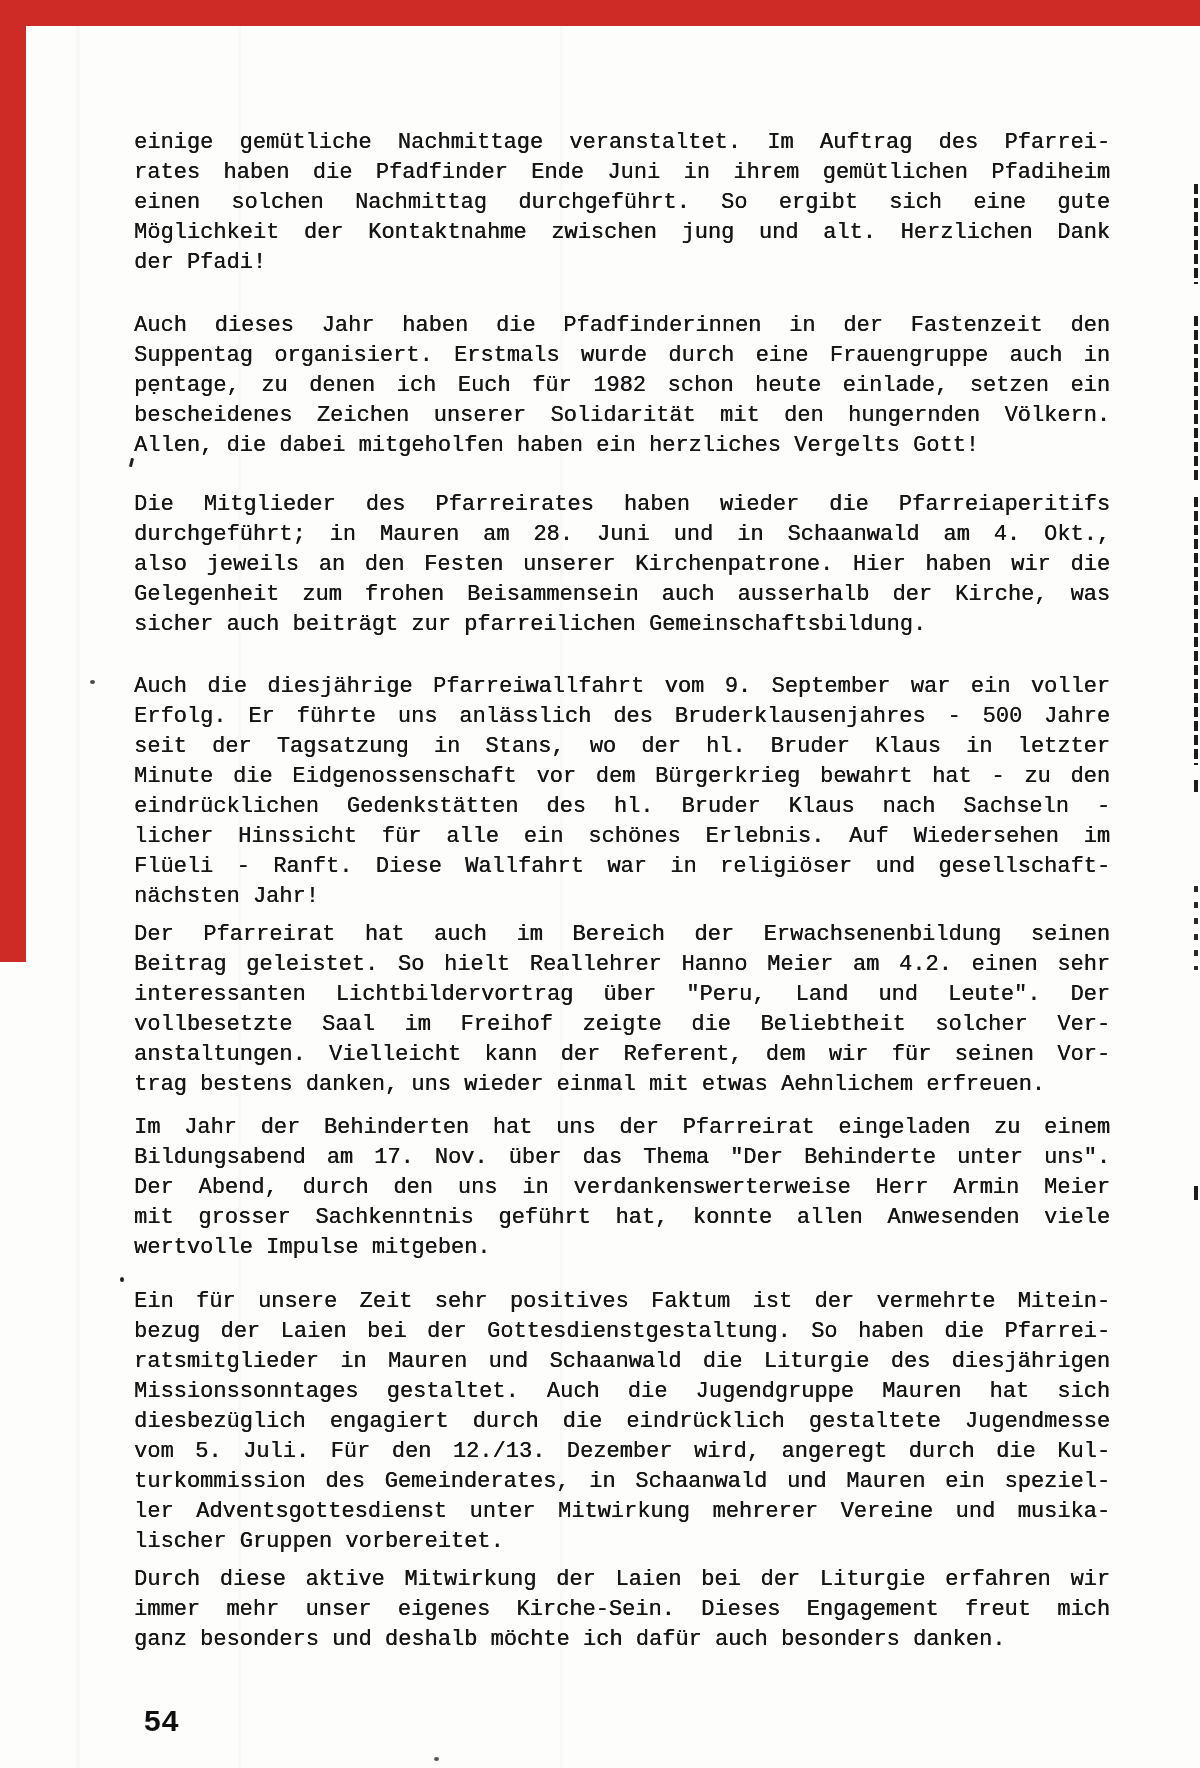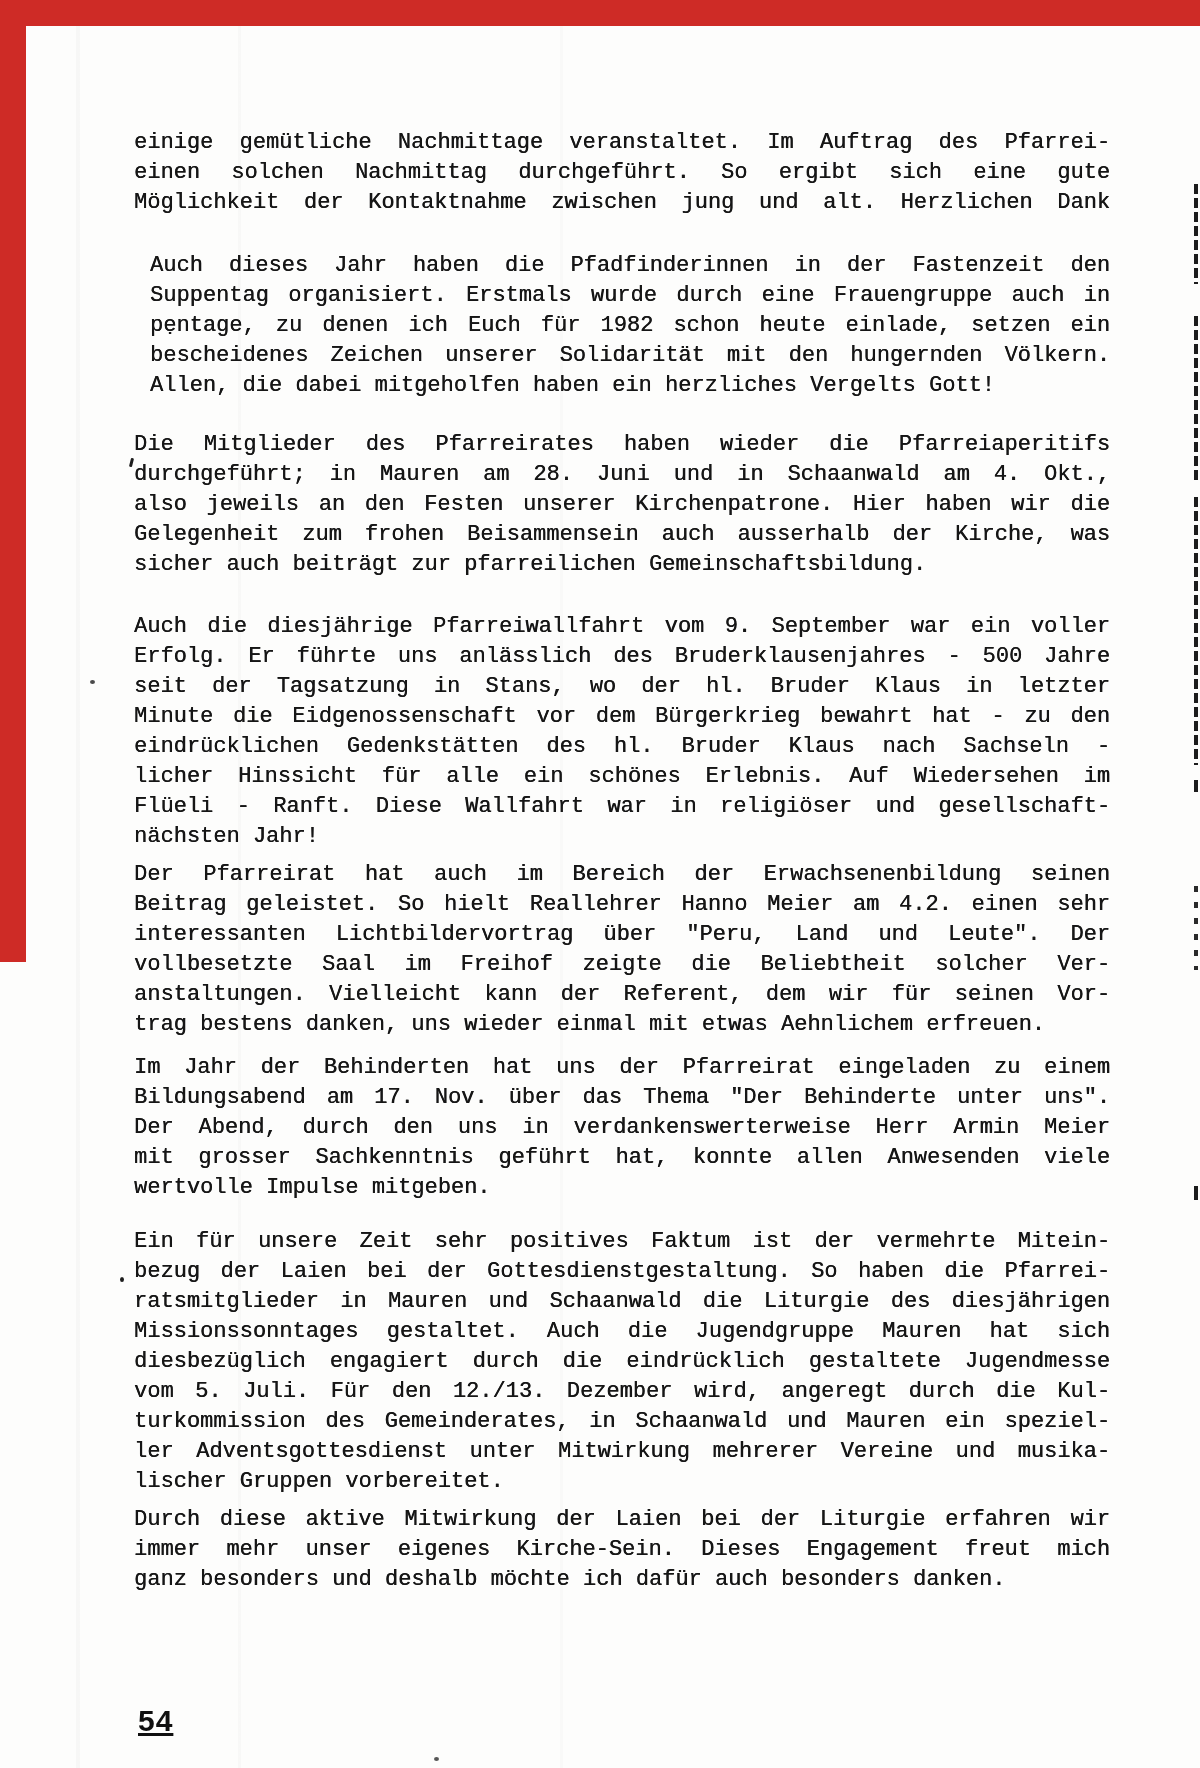--- a/index.html
+++ b/index.html
@@ -16,41 +16,41 @@
         rgba(0,0,0,0.018) 238px 241px, transparent 241px 560px,
         rgba(0,0,0,0.015) 560px 563px, transparent 563px 100%);
     padding-left: 48px;
   }
   
   .red-top{position:absolute;left:0;top:0;width:1200px;height:26px;background:var(--red,#ce2b26);}
   .red-left{position:absolute;left:0;top:0;width:26px;height:962px;background:var(--red,#ce2b26);}
   
   #text-block{position:absolute;left:134px;top:128px;width:976px;}
   .para{margin:0;}
-  .para:nth-child(2){margin-top:33px;margin-left:16px;}
+  .para:nth-child(2){margin-top:33px;}
   .para:nth-child(3){margin-top:29px;}
   .para:nth-child(4){margin-top:32px;}
   .para:nth-child(5){margin-top:8px;}
   .para:nth-child(6){margin-top:13px;}
   .para:nth-child(7){margin-top:24px;}
   .para:nth-child(8){margin-top:8px;}
   .line{
     font-family:"Liberation Mono","DejaVu Sans Mono",monospace;
     font-size:22px;line-height:30px;font-weight:400;
     color:var(--ink,#161616);
     text-align:justify;text-align-last:justify;
     text-shadow:0.35px 0 0 currentColor;
     white-space:normal;
   }
   .line.last{text-align-last:left;}
   
   .page-number{
-    position:absolute;left:138px;top:1704px;
+    position:absolute;left:144px;top:1704px;
     font-family:"Liberation Sans","DejaVu Sans",sans-serif;
-    font-size:30px;font-weight:700;color:#101010;letter-spacing:1px;text-decoration:underline;
+    font-size:30px;font-weight:700;color:#101010;letter-spacing:1px;
   }
   
   .dash-seg{position:absolute;left:1194px;width:4px;
     background:repeating-linear-gradient(to bottom,#1c1c1c 0 10px,transparent 10px 14px);}
   .dash-seg.sparse{background:repeating-linear-gradient(to bottom,#2a2a2a 0 6px,transparent 6px 16px);}
   .dash-seg.solid{background:#1c1c1c;}
   
   .mark{position:absolute;background:#1d1d1d;}
   .mark.tick{left:130px;top:458px;width:3px;height:9px;transform:rotate(14deg);border-radius:1px;}
   .mark.margin-dot{left:120px;top:1277px;width:4px;height:5px;border-radius:50%;}
@@ -61,22 +61,24 @@
 <body>
 
 <div class="page">
 
   <div class="red-top"></div>
   <div class="red-left"></div>
 
   <div id="text-block">
       <div class="para">
         <div class="line">einige gemütliche Nachmittage veranstaltet. Im Auftrag des Pfarrei-</div>
+        <div class="line">rates haben die Pfadfinder Ende Juni in ihrem gemütlichen Pfadiheim</div>
         <div class="line">einen solchen Nachmittag durchgeführt. So ergibt sich eine gute</div>
         <div class="line">Möglichkeit der Kontaktnahme zwischen jung und alt. Herzlichen Dank</div>
+        <div class="line last">der Pfadi!</div>
       </div>
       <div class="para">
         <div class="line">Auch dieses Jahr haben die Pfadfinderinnen in der Fastenzeit den</div>
         <div class="line">Suppentag organisiert. Erstmals wurde durch eine Frauengruppe auch in</div>
         <div class="line">pẹntage, zu denen ich Euch für 1982 schon heute einlade, setzen ein</div>
         <div class="line">bescheidenes Zeichen unserer Solidarität mit den hungernden Völkern.</div>
         <div class="line last">Allen, die dabei mitgeholfen haben ein herzliches Vergelts Gott!</div>
       </div>
       <div class="para">
         <div class="line">Die Mitglieder des Pfarreirates haben wieder die Pfarreiaperitifs</div>

